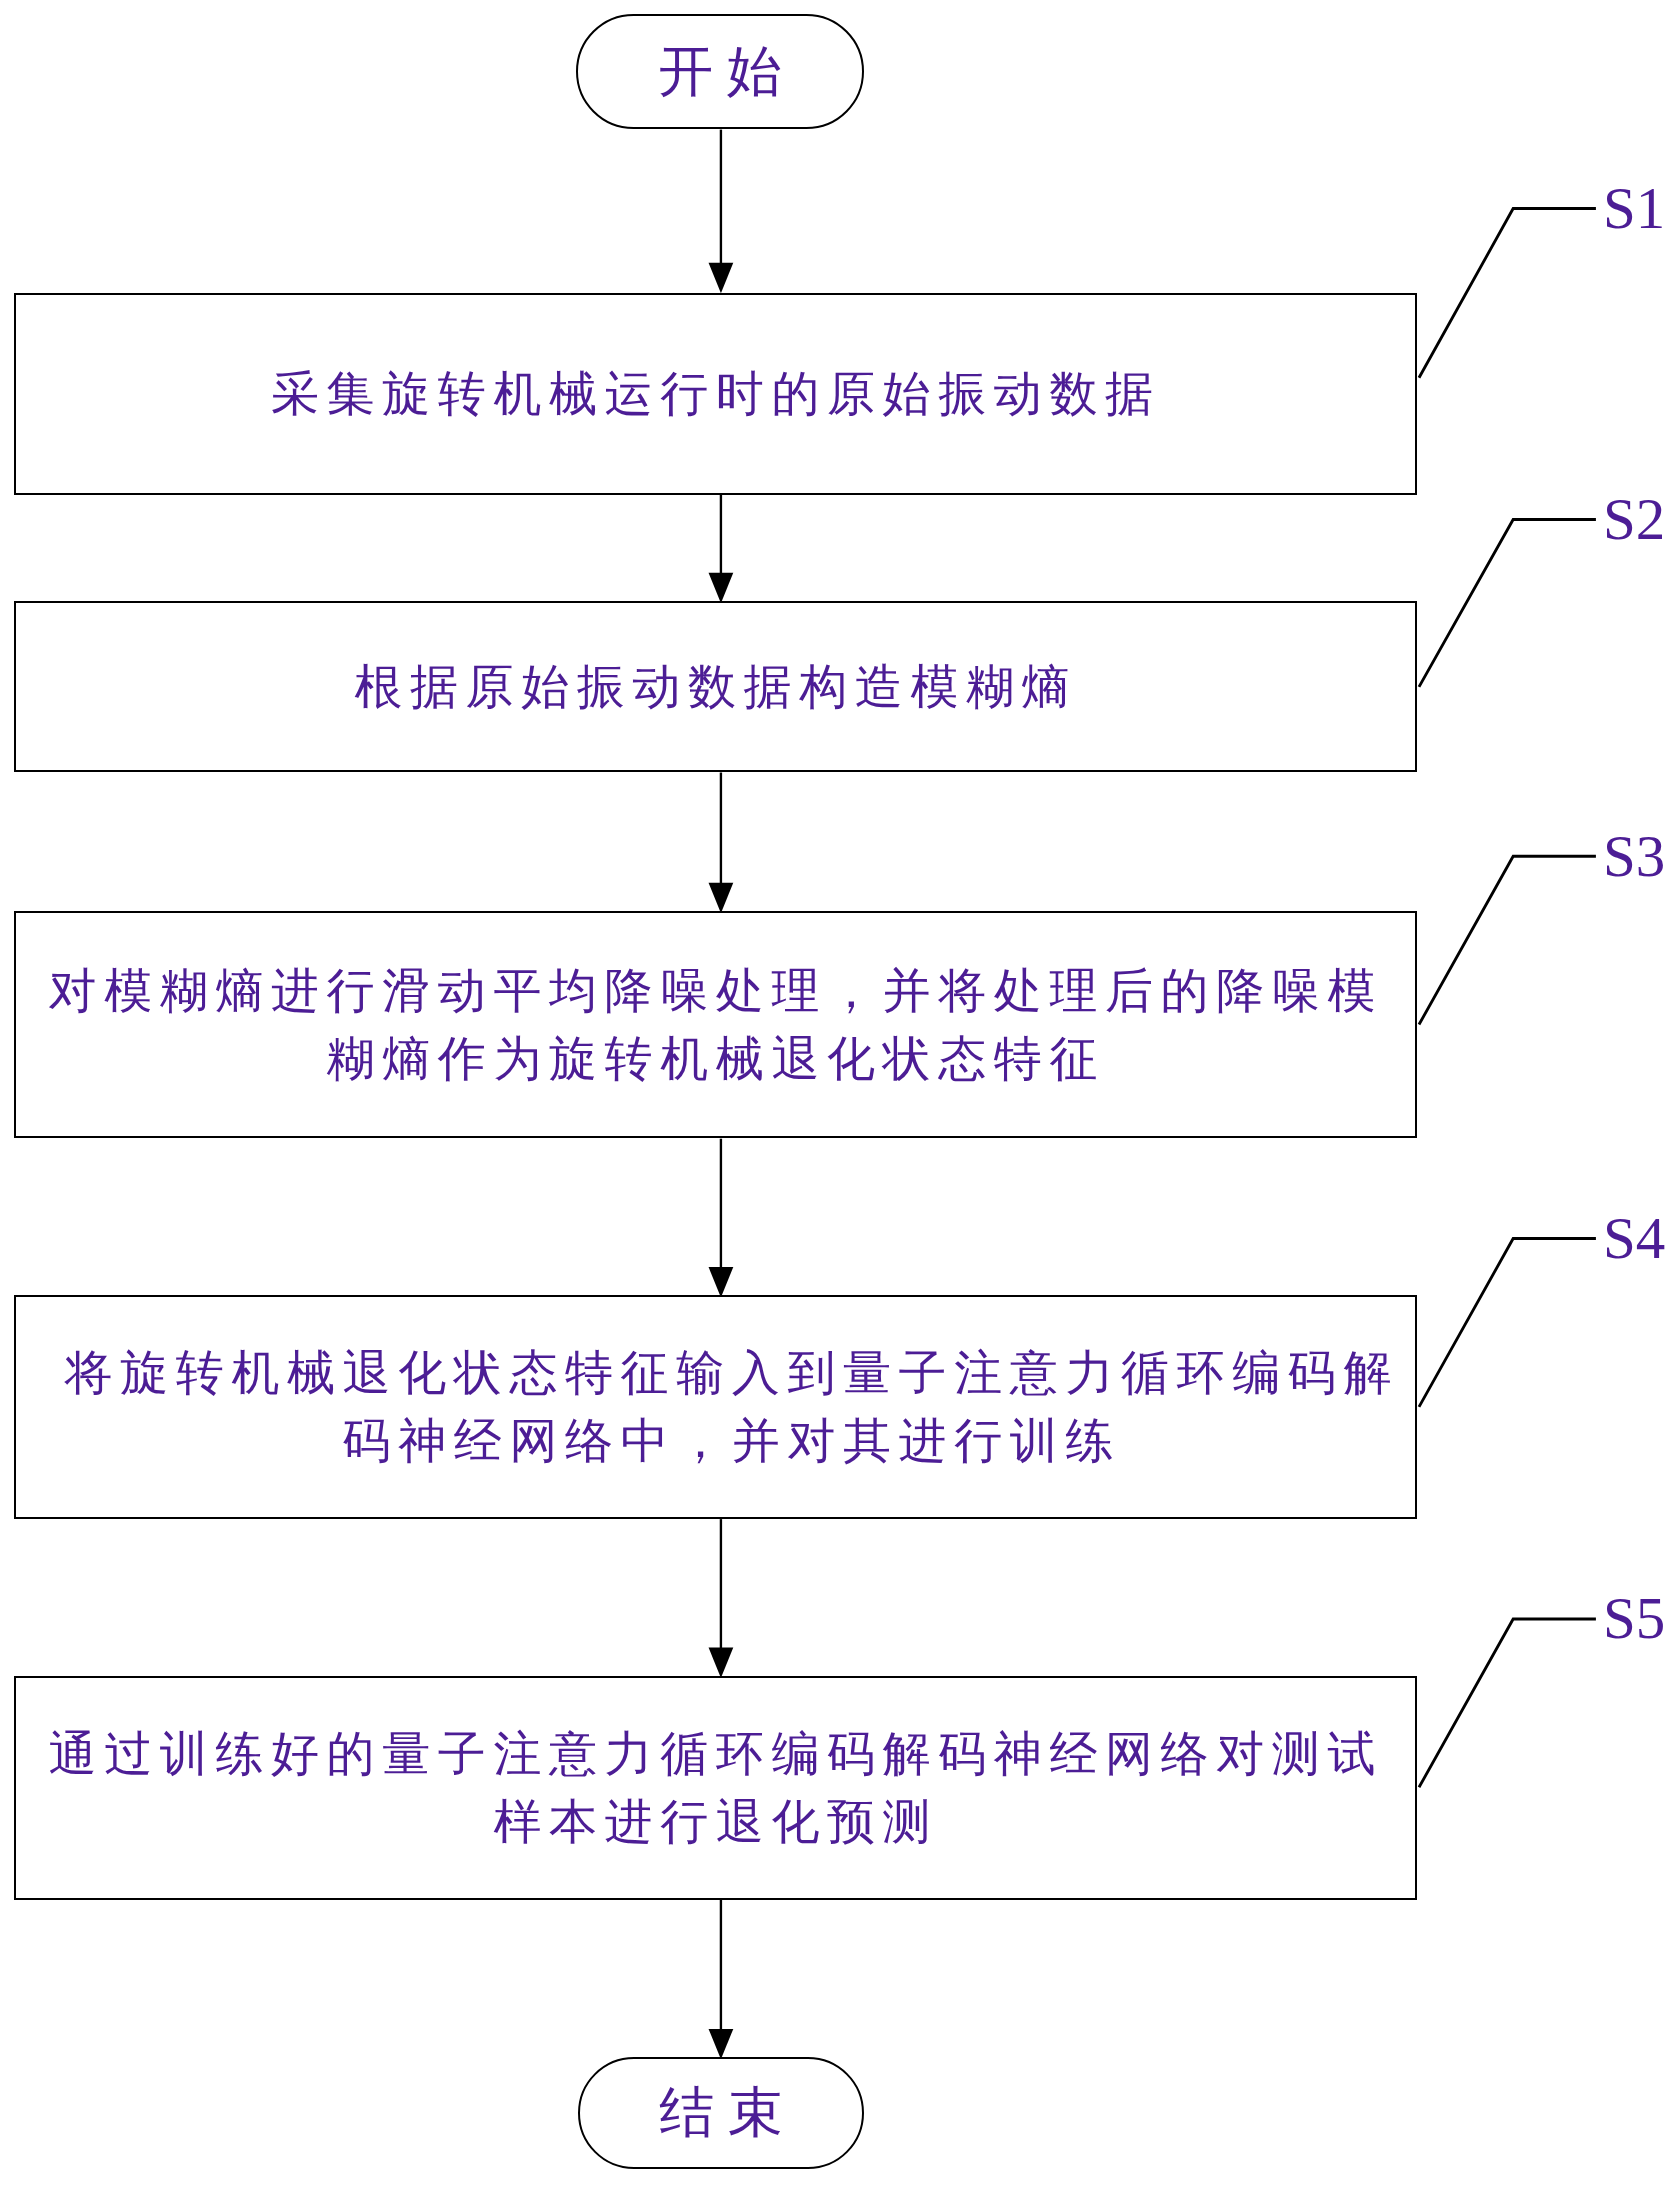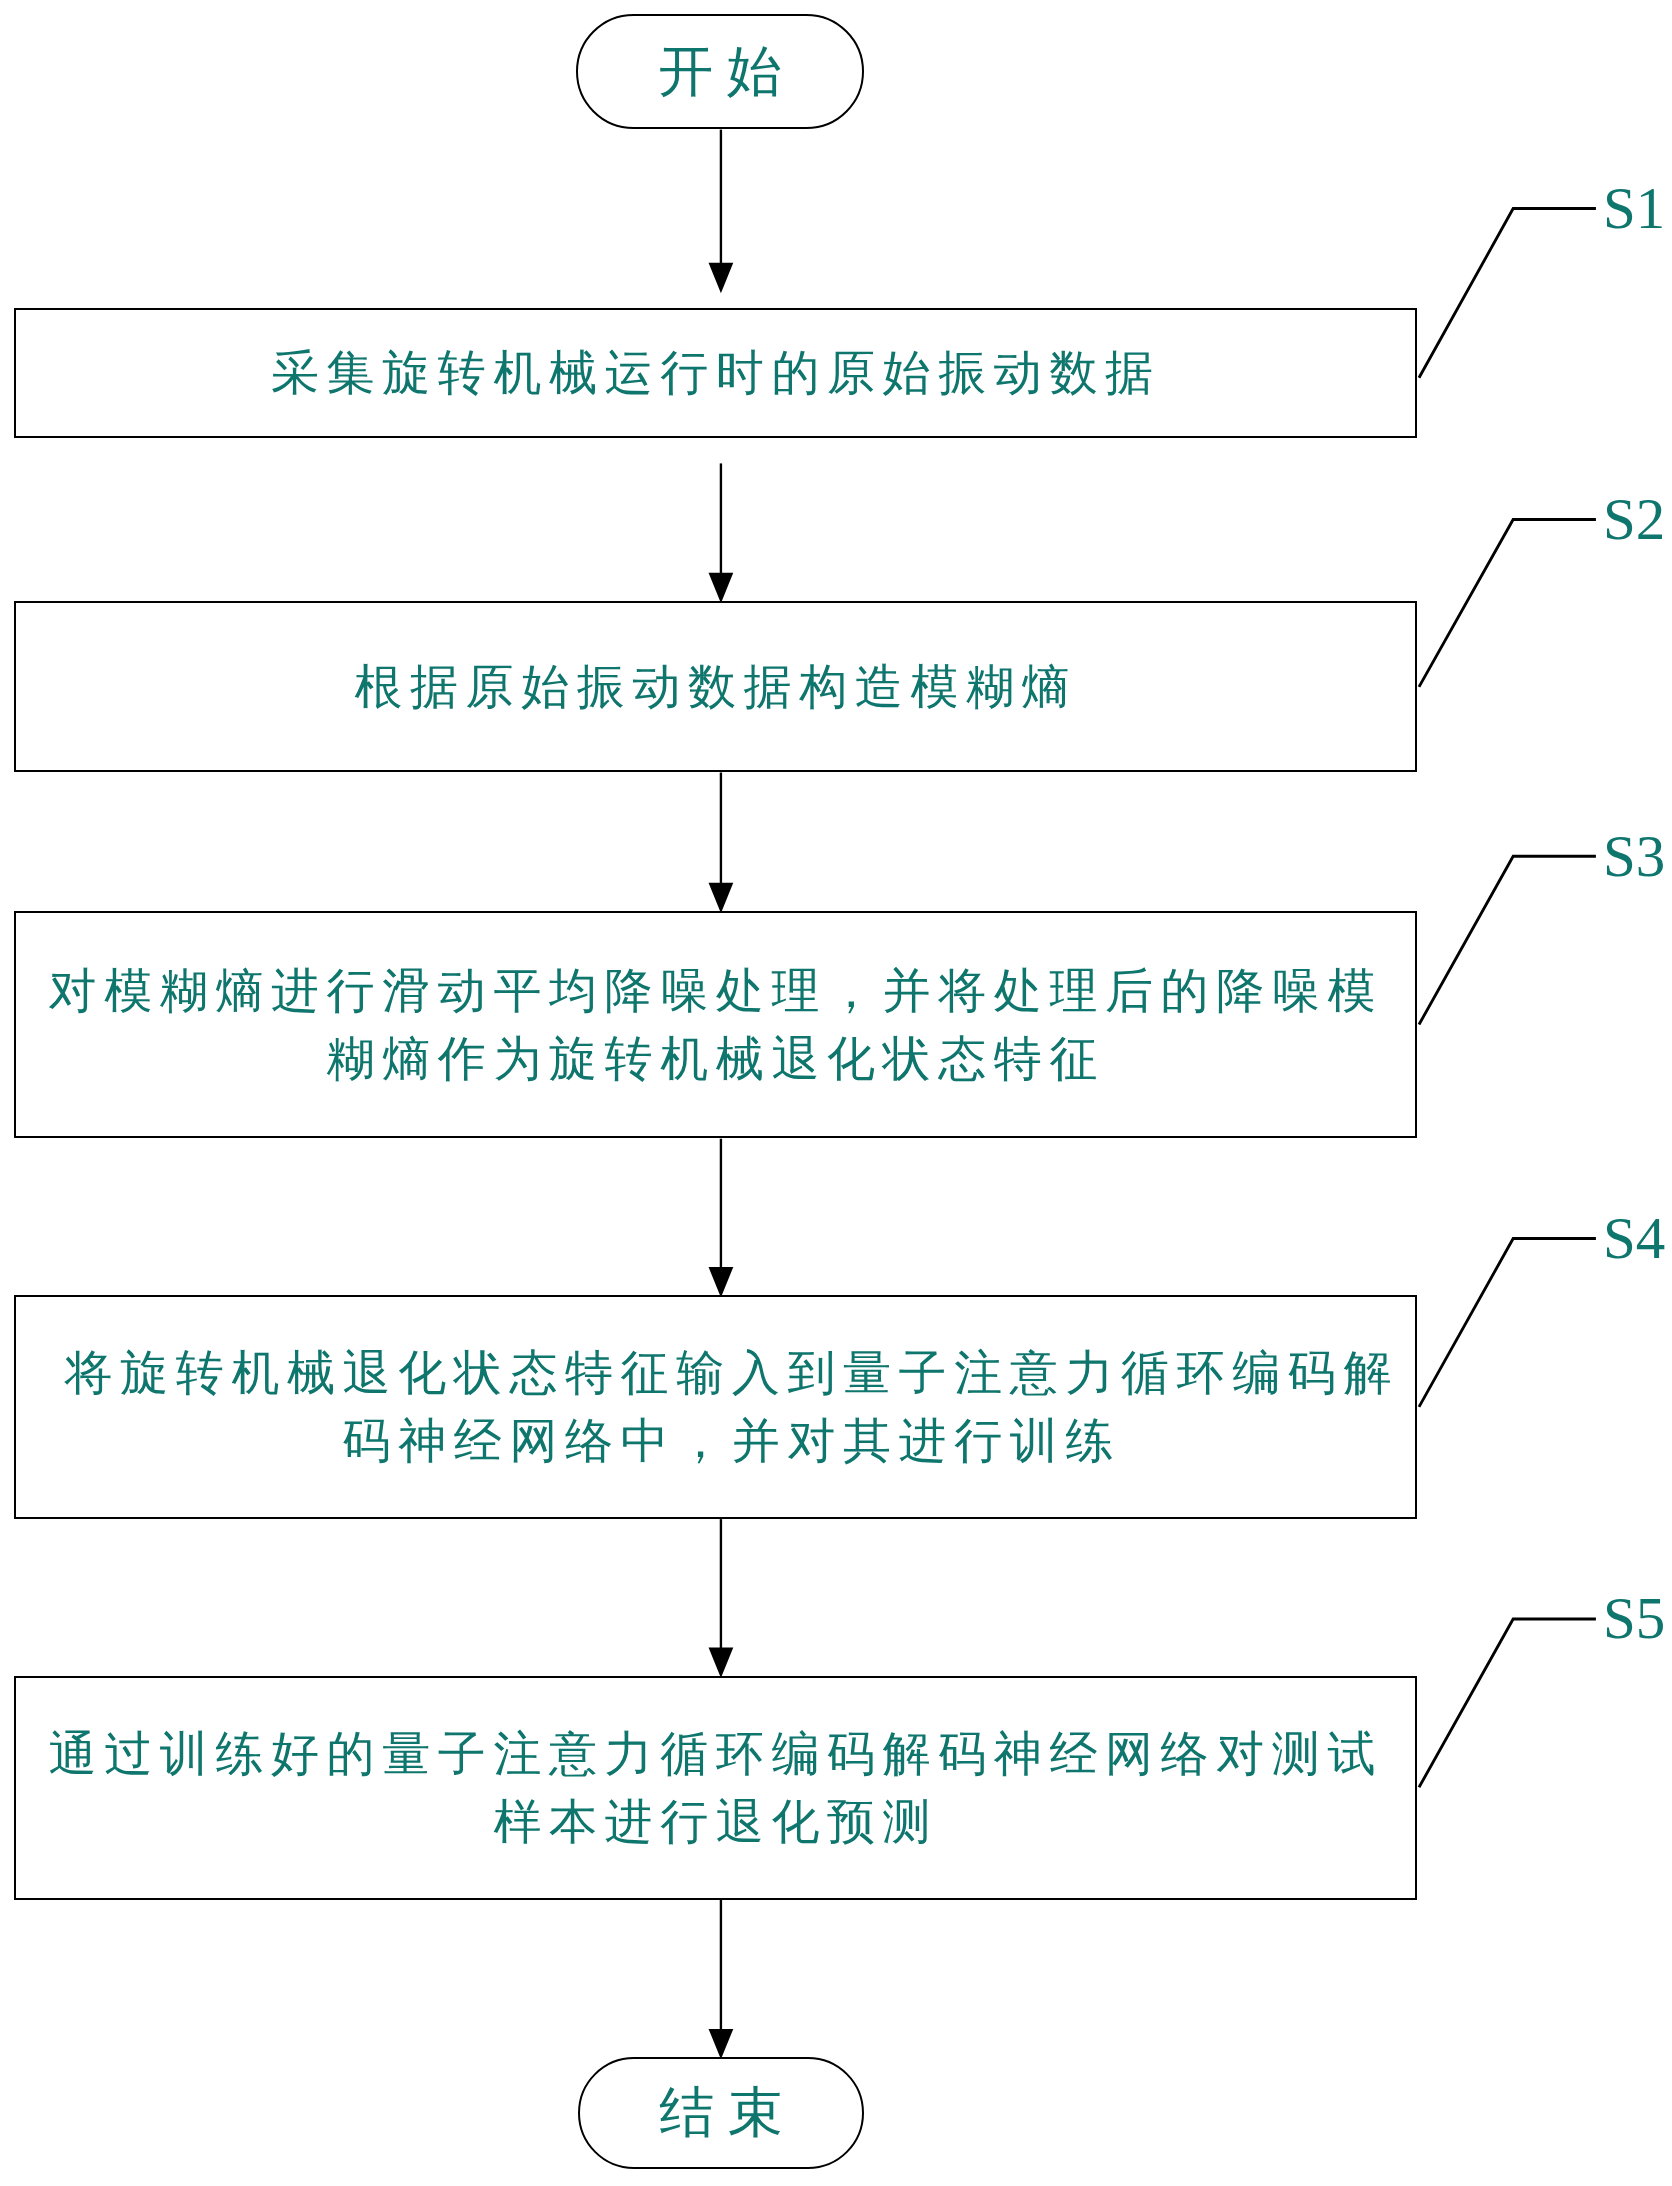--- a/index.html
+++ b/index.html
@@ -1,21 +1,21 @@
 <!DOCTYPE html>
 <html style="font-size:15px"><head>
 <meta charset="utf-8">
 <style>
   html,body{margin:0;padding:0;background:#ffffff;}
   .canvas{
     position:relative;
     width:1672px;height:2187px;
     background:#ffffff;
     font-family:"Liberation Serif","DejaVu Serif",serif;
-    color:#0f766e;
+    color:#4c1d95;
   }
   .svg-layer{position:absolute;left:0;top:0;width:1672px;height:2187px;}
   .terminal{
     position:absolute;
     left:576px;width:288px;height:115px;
     border:2.9px solid #000;border-radius:59px;
     box-sizing:border-box;
     display:flex;align-items:center;justify-content:center;
     font-size:55px;letter-spacing:13.3px;text-indent:13.3px;
     background:#fff;
@@ -65,21 +65,21 @@
     <polyline points="1678,546 1591,546 1492,722" fill="none" stroke="#000" stroke-width="3"></polyline>
     <polyline points="1678,900 1591,900 1492,1077" fill="none" stroke="#000" stroke-width="3"></polyline>
     <polyline points="1678,1302 1591,1302 1492,1479" fill="none" stroke="#000" stroke-width="3"></polyline>
     <polyline points="1678,1702 1591,1702 1492,1879" fill="none" stroke="#000" stroke-width="3"></polyline>
   </svg>
 
   <div class="terminal" style="top:14.3px;">
     <span>开始</span>
   </div>
 
-  <div class="pbox" style="top:308px;height:130px;">
+  <div class="pbox" style="top:293px;height:202px;">
     <div class="bline">采集旋转机械运行时的原始振动数据</div>
   </div>
   <div class="slabel" style="top:179px;">S1</div>
 
   <div class="pbox" style="top:601px;height:171px;align-items:center;">
     <div class="bline">根据原始振动数据构造模糊熵</div>
   </div>
   <div class="slabel" style="top:490px;">S2</div>
 
   <div class="pbox" style="top:911px;height:227px;">

